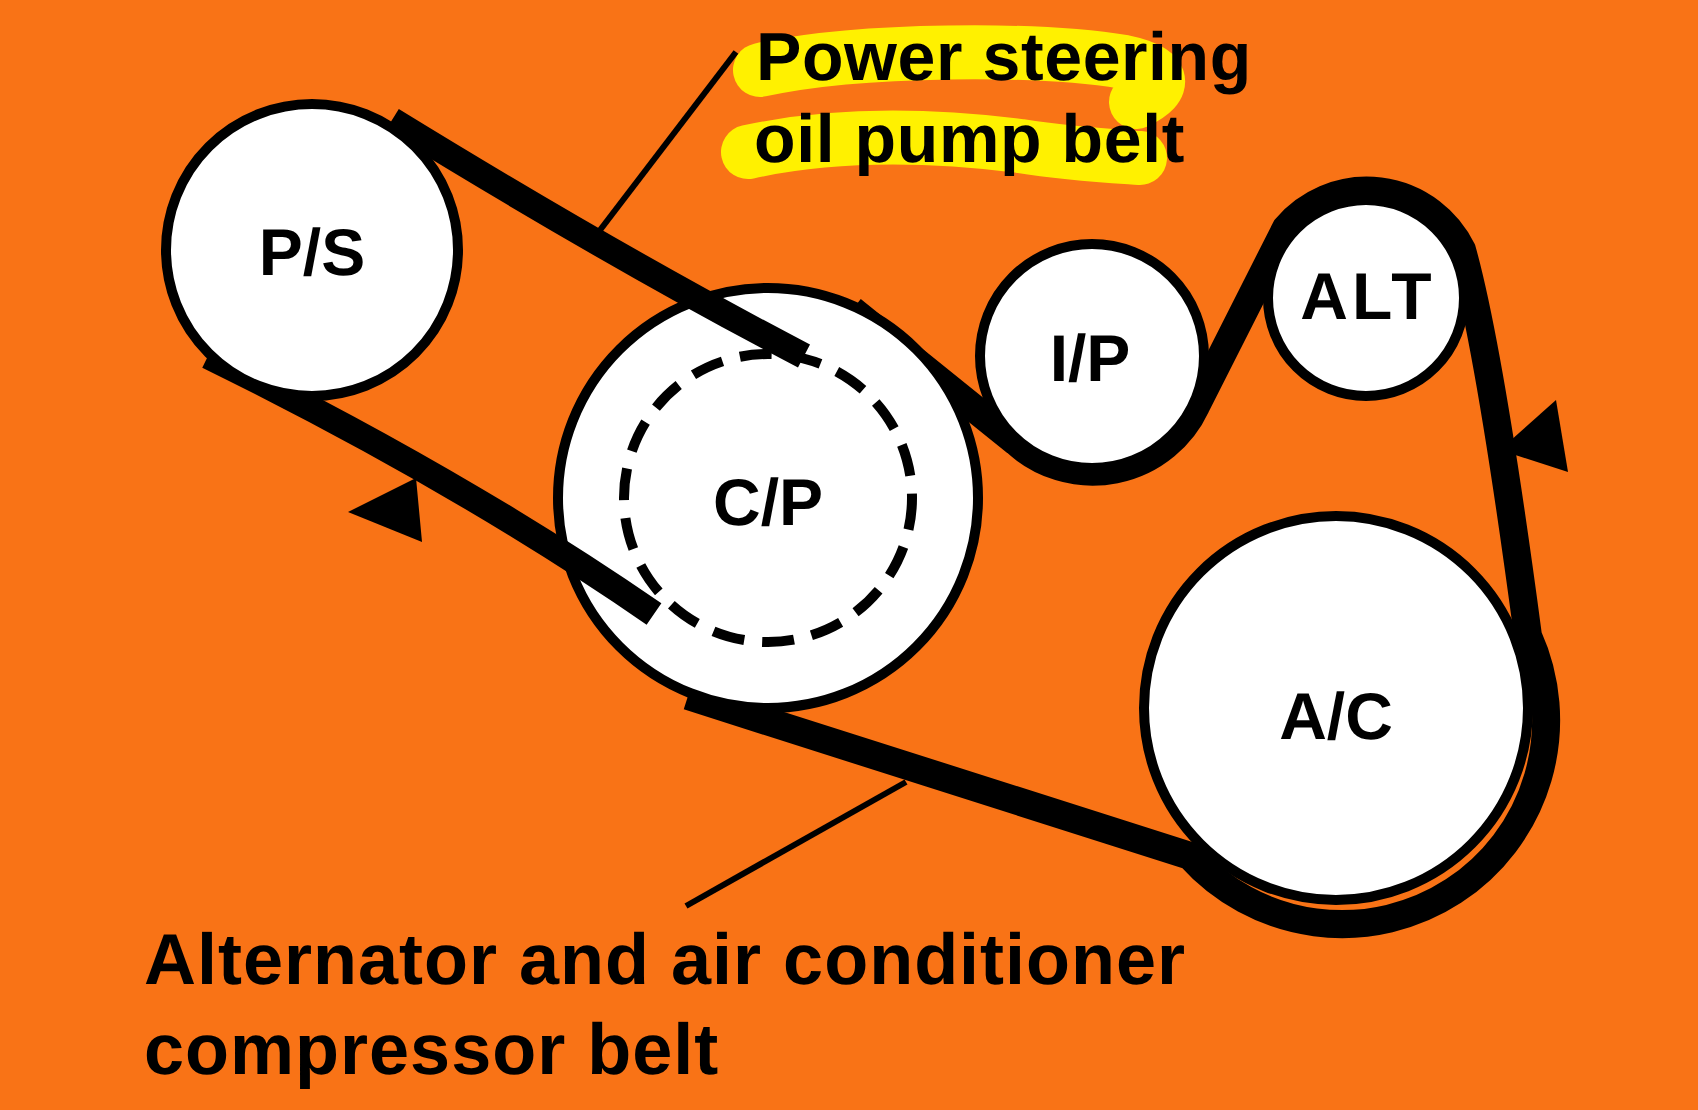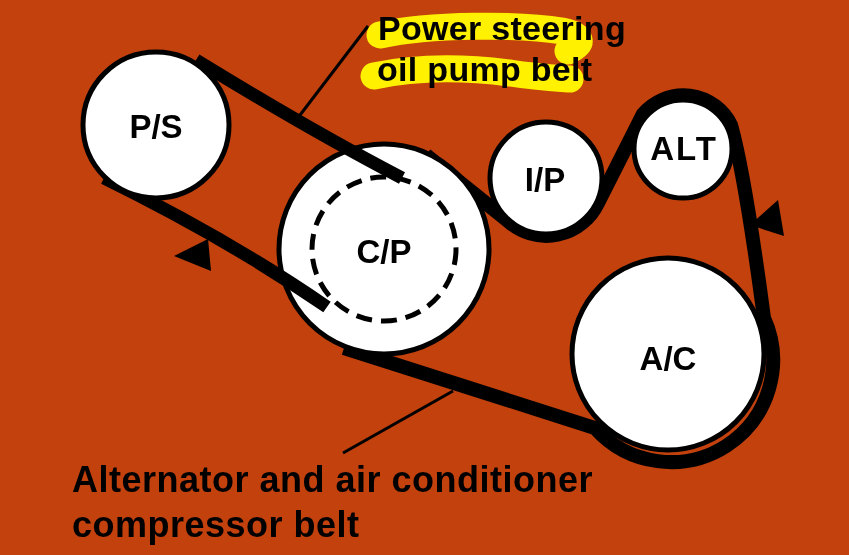--- a/index.html
+++ b/index.html
@@ -7,21 +7,21 @@
     padding: 0;
     background: #ffffff;
     width: 849px;
     height: 555px;
     overflow: hidden;
   }
   .stage {
     position: relative;
     width: 849px;
     height: 555px;
-    background: #c2410c;
+    background: #f97316;
   }
   svg { display: block; }
   .caption-text {
     font: 600 36px "Liberation Sans", sans-serif;
     fill: #000000;
     letter-spacing: 0.5px;
   }
   .title-text {
     font: 600 34px "Liberation Sans", sans-serif;
     fill: #000000;

